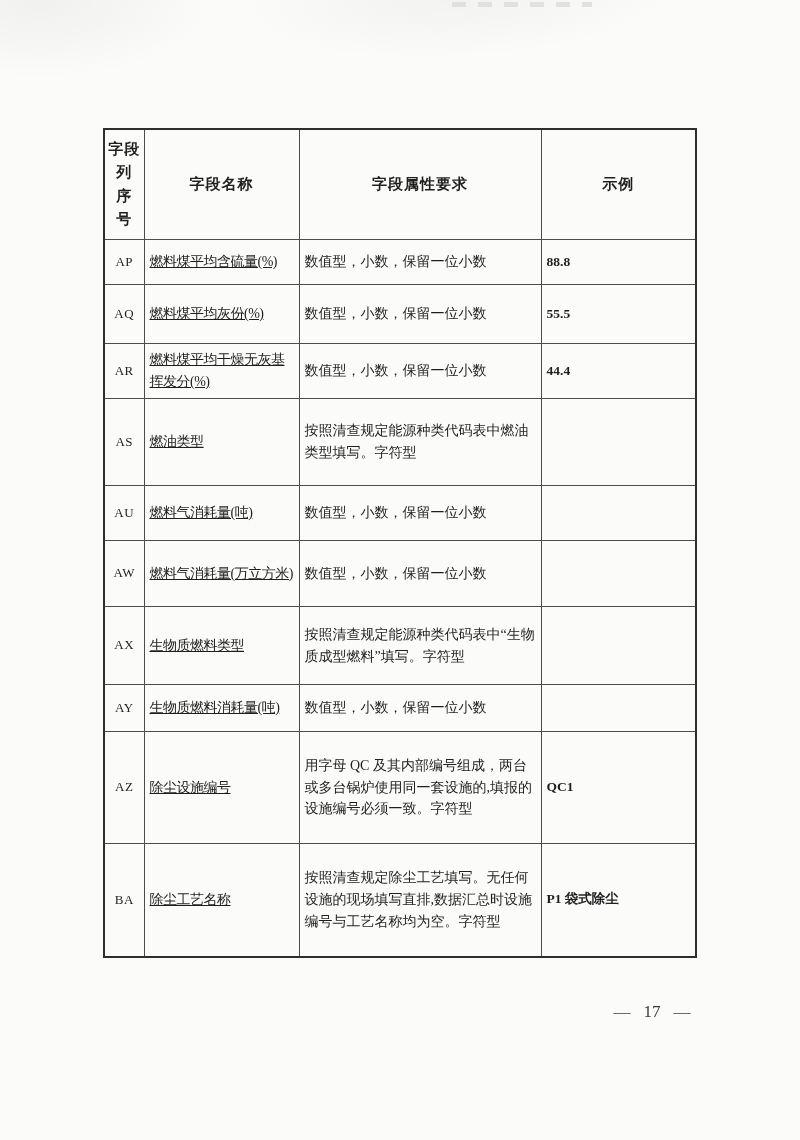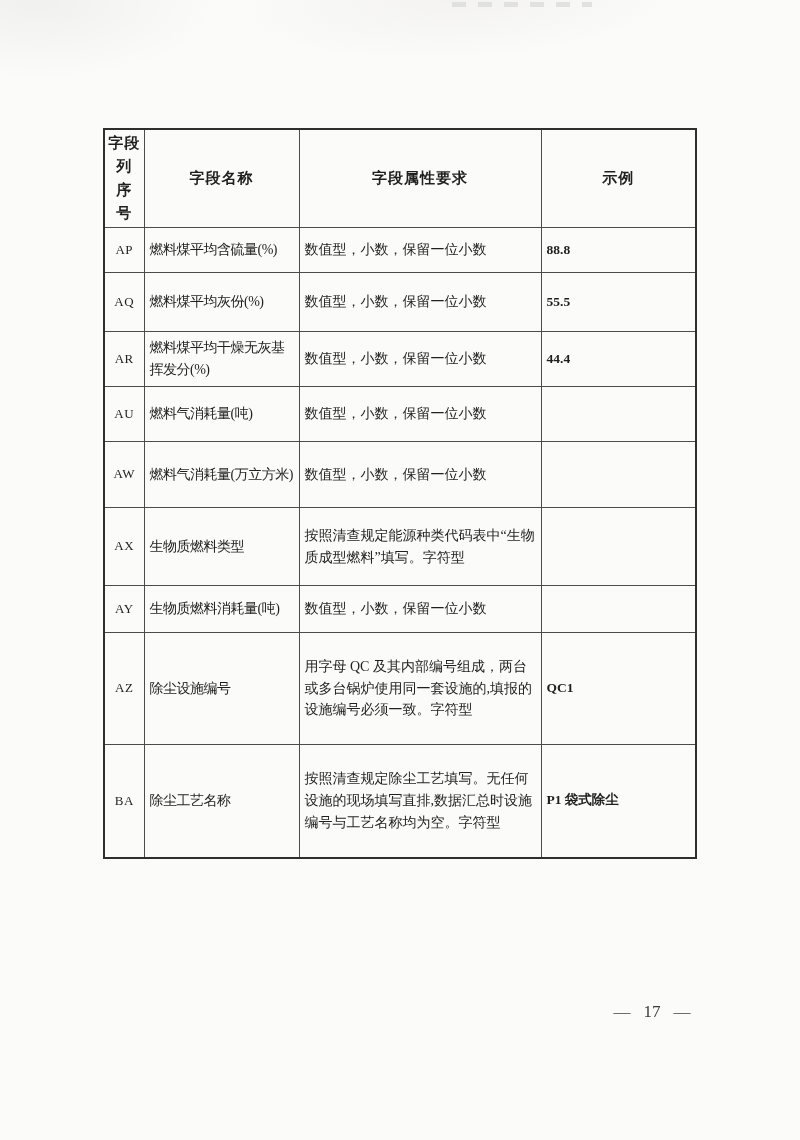--- a/index.html
+++ b/index.html
@@ -34,24 +34,24 @@
   }
   table.fields td,table.fields th{
     border:1px solid #4c4c4c;
     padding:2px 5px;
     vertical-align:middle;
     overflow:hidden;
   }
   table.fields{border:2px solid #2e2e2e;}
   table.fields th{
     font-weight:bold;font-size:15px;text-align:center;
-    padding:2px 2px;letter-spacing:1px;
+    padding:8px 2px;letter-spacing:1px;
   }
   td.code{text-align:center;font-size:13px;letter-spacing:.5px;}
-  td.name{letter-spacing:-0.5px;padding:2px 0 2px 4px;}
+  td.name{letter-spacing:-0.5px;padding:2px 0 2px 4px;text-decoration:underline;}
   td.req{padding:2px 6px;}
   td.example{padding:2px 2px 2px 3px;font-size:13.5px;font-weight:bold;}
 
   
   .footer{
     position:absolute;left:596px;top:1002px;width:112px;
     display:flex;align-items:center;justify-content:center;gap:13px;
     font-size:17px;color:#3a3a3a;
   }
   .footer .dash{color:#555;}
@@ -95,20 +95,26 @@
         <td class="name">燃料煤平均灰份(%)</td>
         <td class="req">数值型，小数，保留一位小数</td>
         <td class="example">55.5</td>
       </tr>
       <tr style="height:55px">
         <td class="code">AR</td>
         <td class="name">燃料煤平均干燥无灰基挥发分(%)</td>
         <td class="req">数值型，小数，保留一位小数</td>
         <td class="example">44.4</td>
       </tr>
+      <tr style="height:87px">
+        <td class="code">AS</td>
+        <td class="name">燃油类型</td>
+        <td class="req">按照清查规定能源种类代码表中燃油类型填写。字符型</td>
+        <td class="example"></td>
+      </tr>
       <tr style="height:55px">
         <td class="code">AU</td>
         <td class="name">燃料气消耗量(吨)</td>
         <td class="req">数值型，小数，保留一位小数</td>
         <td class="example"></td>
       </tr>
       <tr style="height:66px">
         <td class="code">AW</td>
         <td class="name">燃料气消耗量(万立方米)</td>
         <td class="req">数值型，小数，保留一位小数</td>

